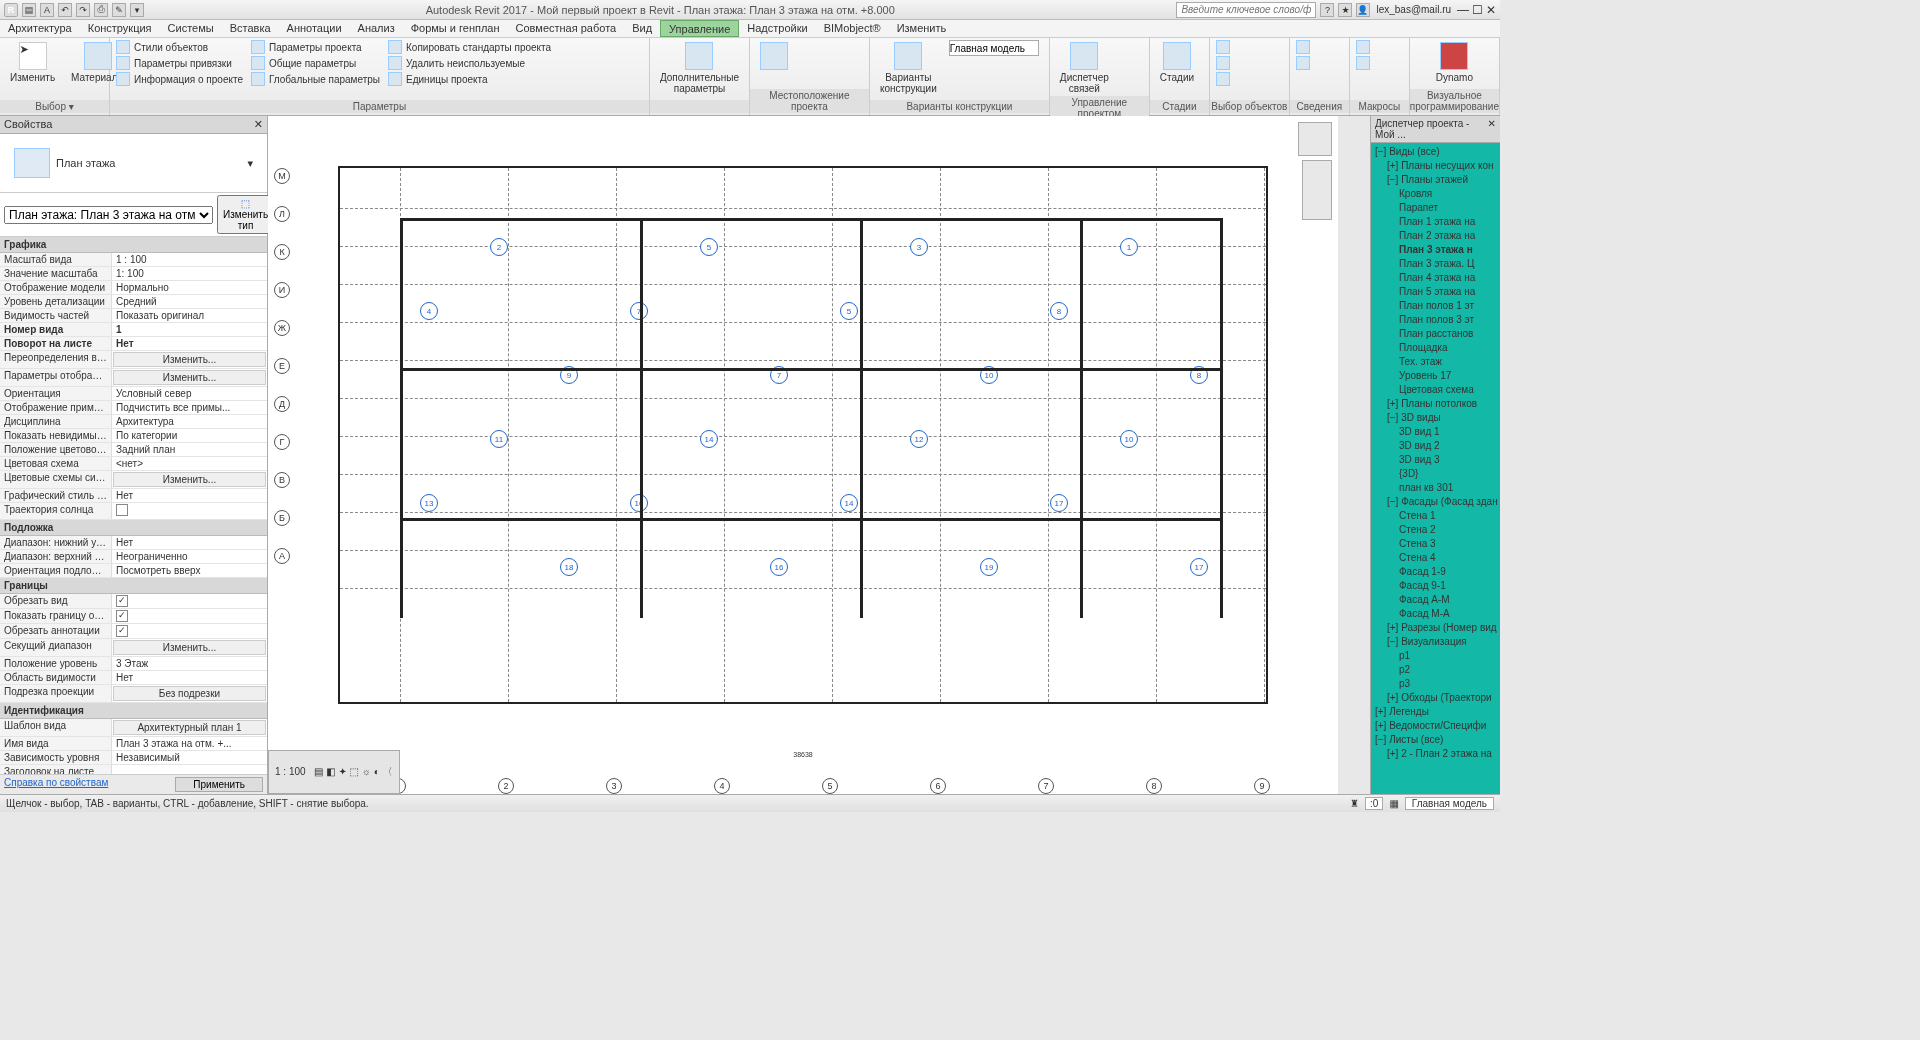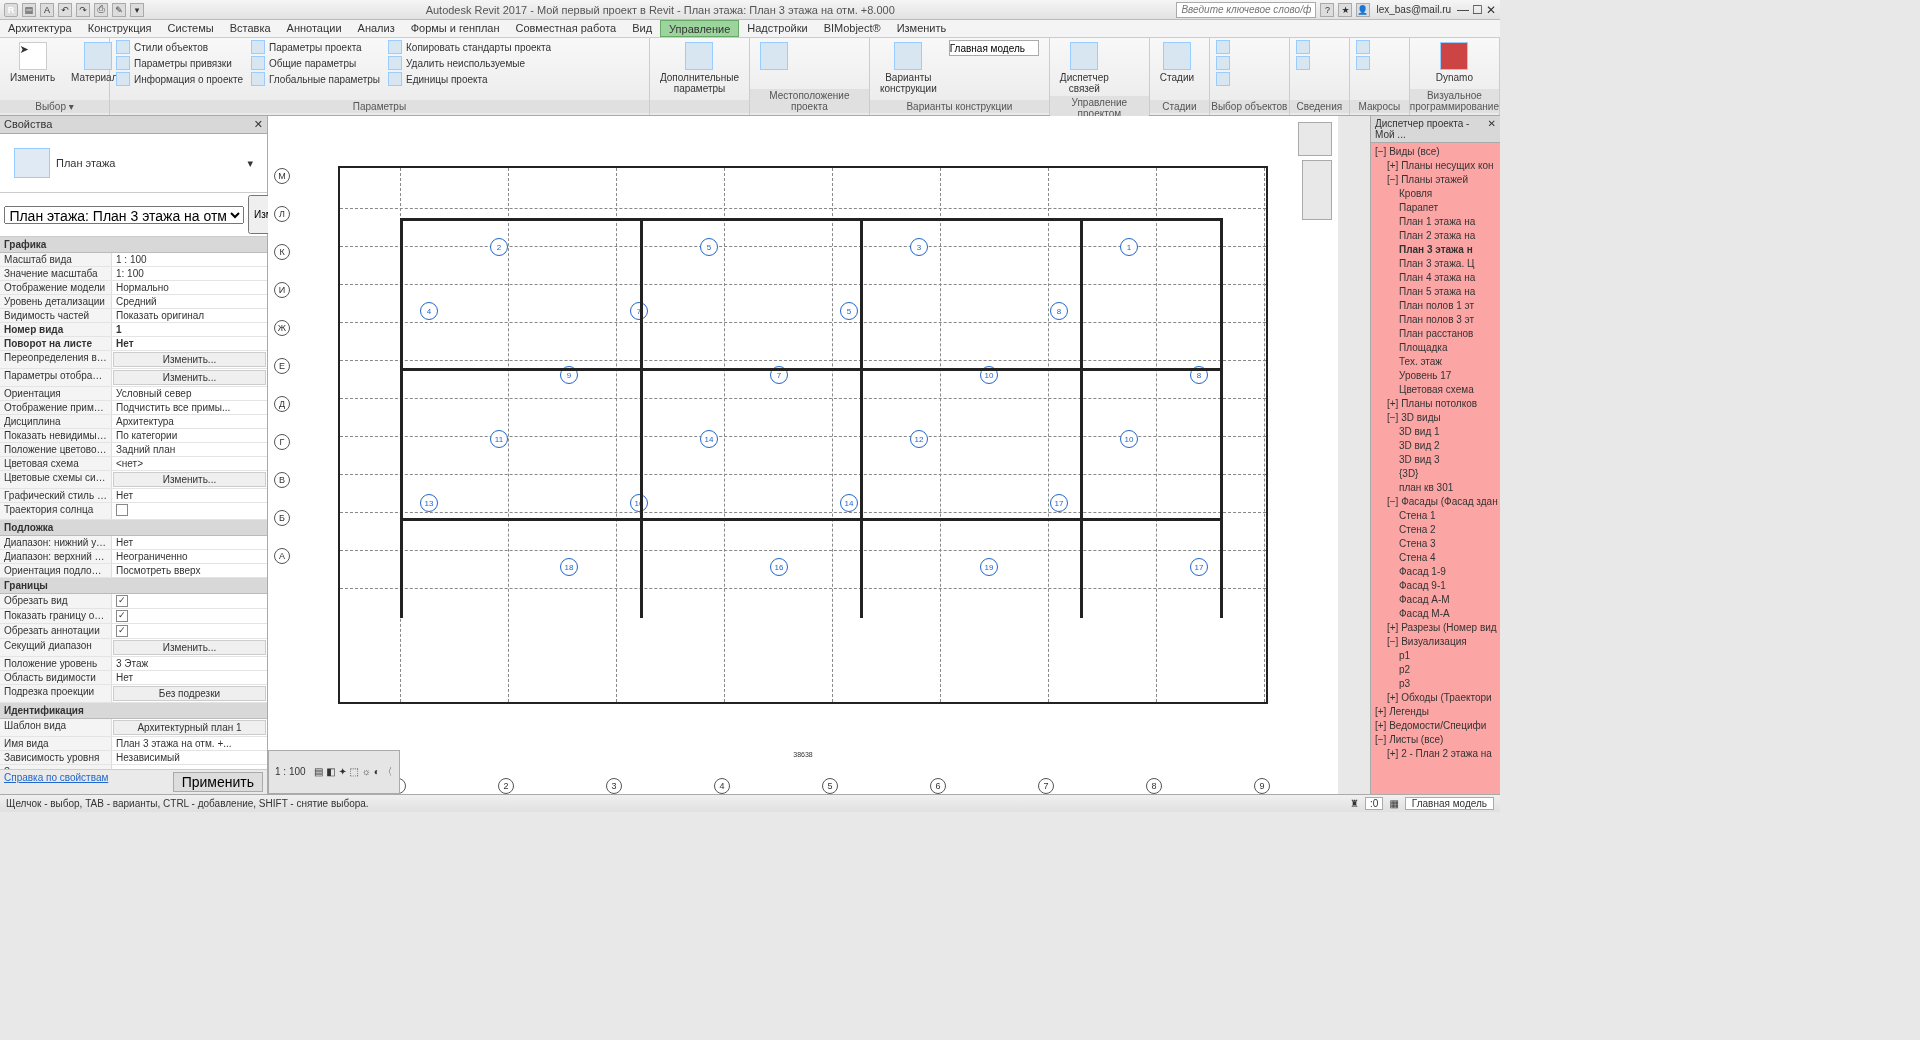--- a/index.html
+++ b/index.html
@@ -23,42 +23,42 @@
 .bigbtn .lbl { font-size:10px; text-align:center; line-height:11px;}
 .smalllist { display:flex; flex-direction:column; gap:2px;}
 .smalllist .row { display:flex; align-items:center; gap:4px; font-size:10px;}
 .smalllist .row .si { width:14px;height:14px;background:#d8e6f2;border:1px solid #9cf;}
 .workspace { display:flex; height: calc(100% - 20px - 18px - 78px - 18px);}
 .props { width:268px; background:#f4f4f4; border-right:1px solid #aaa; display:flex; flex-direction:column;}
 .props .phdr { background:#d8d8d8; padding:2px 4px; font-size:11px; display:flex; justify-content:space-between;border-bottom:1px solid #aaa;}
 .props .typesel { display:flex; align-items:center; gap:6px; padding:14px; background:#fff;border-bottom:1px solid #ccc;}
 .props .typesel .tico{width:36px;height:30px;background:#e0eaf4;border:1px solid #9cf;}
 .props .typerow { display:flex; padding:2px 4px; gap:4px; background:#fff; border-bottom:1px solid #ccc; font-size:10px;align-items:center;}
-.props .typerow select{flex:1;font-size:14px;height:18px;text-align:right;}
+.props .typerow select{flex:1;font-size:12px;height:18px;}
 .props .typerow button{font-size:10px;padding:1px 4px;}
 .props .grid { flex:1; overflow-y:auto; background:#fff;}
 .props .cat { background:#d8d8d8; padding:2px 4px; font-weight:bold; font-size:10px;border-bottom:1px solid #bbb;}
 .props .prow { display:flex; border-bottom:1px solid #e4e4e4; font-size:10px;}
 .props .prow .pn { width:112px; padding:1px 4px; background:#f4f4f4;border-right:1px solid #ddd;white-space:nowrap;overflow:hidden;text-overflow:ellipsis;}
 .props .prow .pv { flex:1; padding:1px 4px;white-space:nowrap;overflow:hidden;text-overflow:ellipsis;}
 .props .prow .pv.btn { text-align:center; background:#efefef; border:1px solid #ccc; margin:1px;}
 .props .applybar{display:flex;justify-content:space-between;padding:2px 4px;background:#eaeaea;border-top:1px solid #ccc;font-size:10px;}
-.props .applybar button{font-size:14px;padding:1px 8px;background:#ddd;border:1px solid #aaa;}
+.props .applybar button{font-size:10px;padding:1px 17px;background:#ddd;border:1px solid #aaa;}
 .canvas { flex:1; background:#fff; position:relative; overflow:hidden;}
 .canvas .plan { position:absolute; inset:20px 40px 30px 40px;}
 .canvas .outerbox{position:absolute;inset:30px 30px 60px 30px;border:2px solid #222;}
 .gridh{position:absolute;left:0;right:0;border-top:1px dashed #888;}
 .gridv{position:absolute;top:0;bottom:0;border-left:1px dashed #888;}
 .wall{position:absolute;background:#222;}
 .roommark{position:absolute;width:18px;height:18px;border:1.5px solid #26c;border-radius:50%;font-size:8px;display:flex;align-items:center;justify-content:center;color:#26c;background:#fff;}
 .gridmark{position:absolute;width:16px;height:16px;border:1px solid #555;border-radius:50%;font-size:9px;display:flex;align-items:center;justify-content:center;background:#fff;}
 .dim{position:absolute;font-size:7px;color:#333;}
 .navcube{position:absolute;top:6px;right:6px;width:34px;height:34px;border:1px solid #aaa;background:#e8e8e8;}
 .nav2{position:absolute;top:44px;right:6px;width:30px;height:60px;border:1px solid #aaa;background:#e8e8e8;}
-.browser { width:130px; background:#fca5a5; border-left:1px solid #aaa;margin-left:32px;}
+.browser { width:130px; background:#14b8a6; border-left:1px solid #aaa;margin-left:32px;}
 .browser .bhdr{background:#d8d8d8;padding:2px 4px;font-size:10px;display:flex;justify-content:space-between;border-bottom:1px solid #aaa;}
 .browser .tree{font-size:10px;padding:2px;line-height:14px;overflow:hidden;}
 .browser .tree .n{white-space:nowrap;overflow:hidden;text-overflow:ellipsis;padding-left:2px;}
 .browser .tree .n.l1{padding-left:14px;}
 .browser .tree .n.l2{padding-left:26px;}
 .browser .tree .n.sel{font-weight:bold;}
 .statusbar{height:18px;background:linear-gradient(#f0f0f0,#e0e0e0);border-top:1px solid #aaa;display:flex;align-items:center;padding:0 6px;font-size:10px;justify-content:space-between;}
 .statusbar .sgrp{display:flex;align-items:center;gap:6px;}
 .statusbar .vscale{border:1px solid #aaa;padding:0 4px;background:#fff;}
 .chk{width:12px;height:12px;border:1px solid #888;display:inline-block;}

